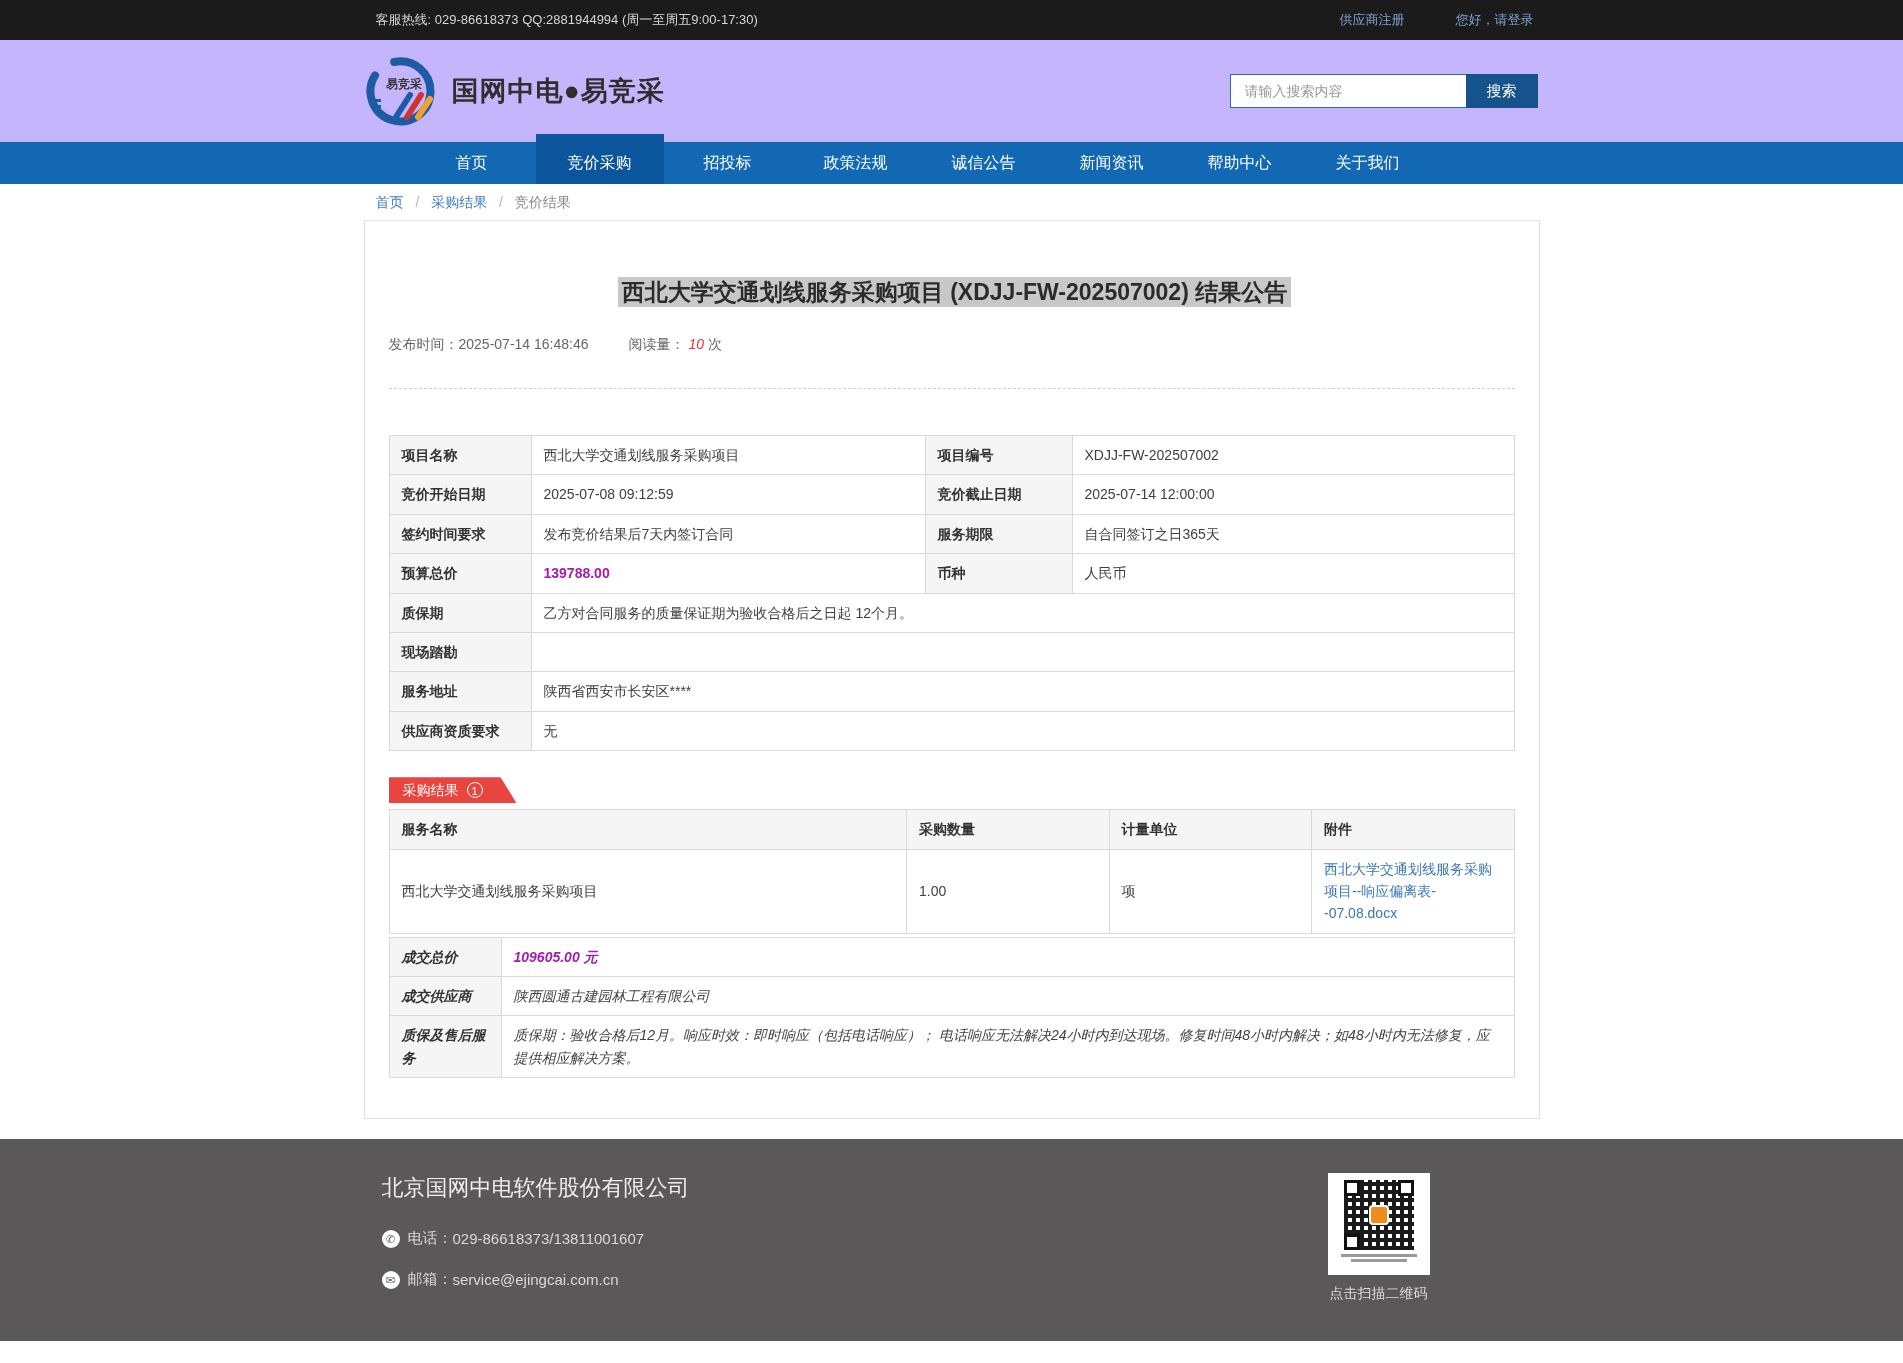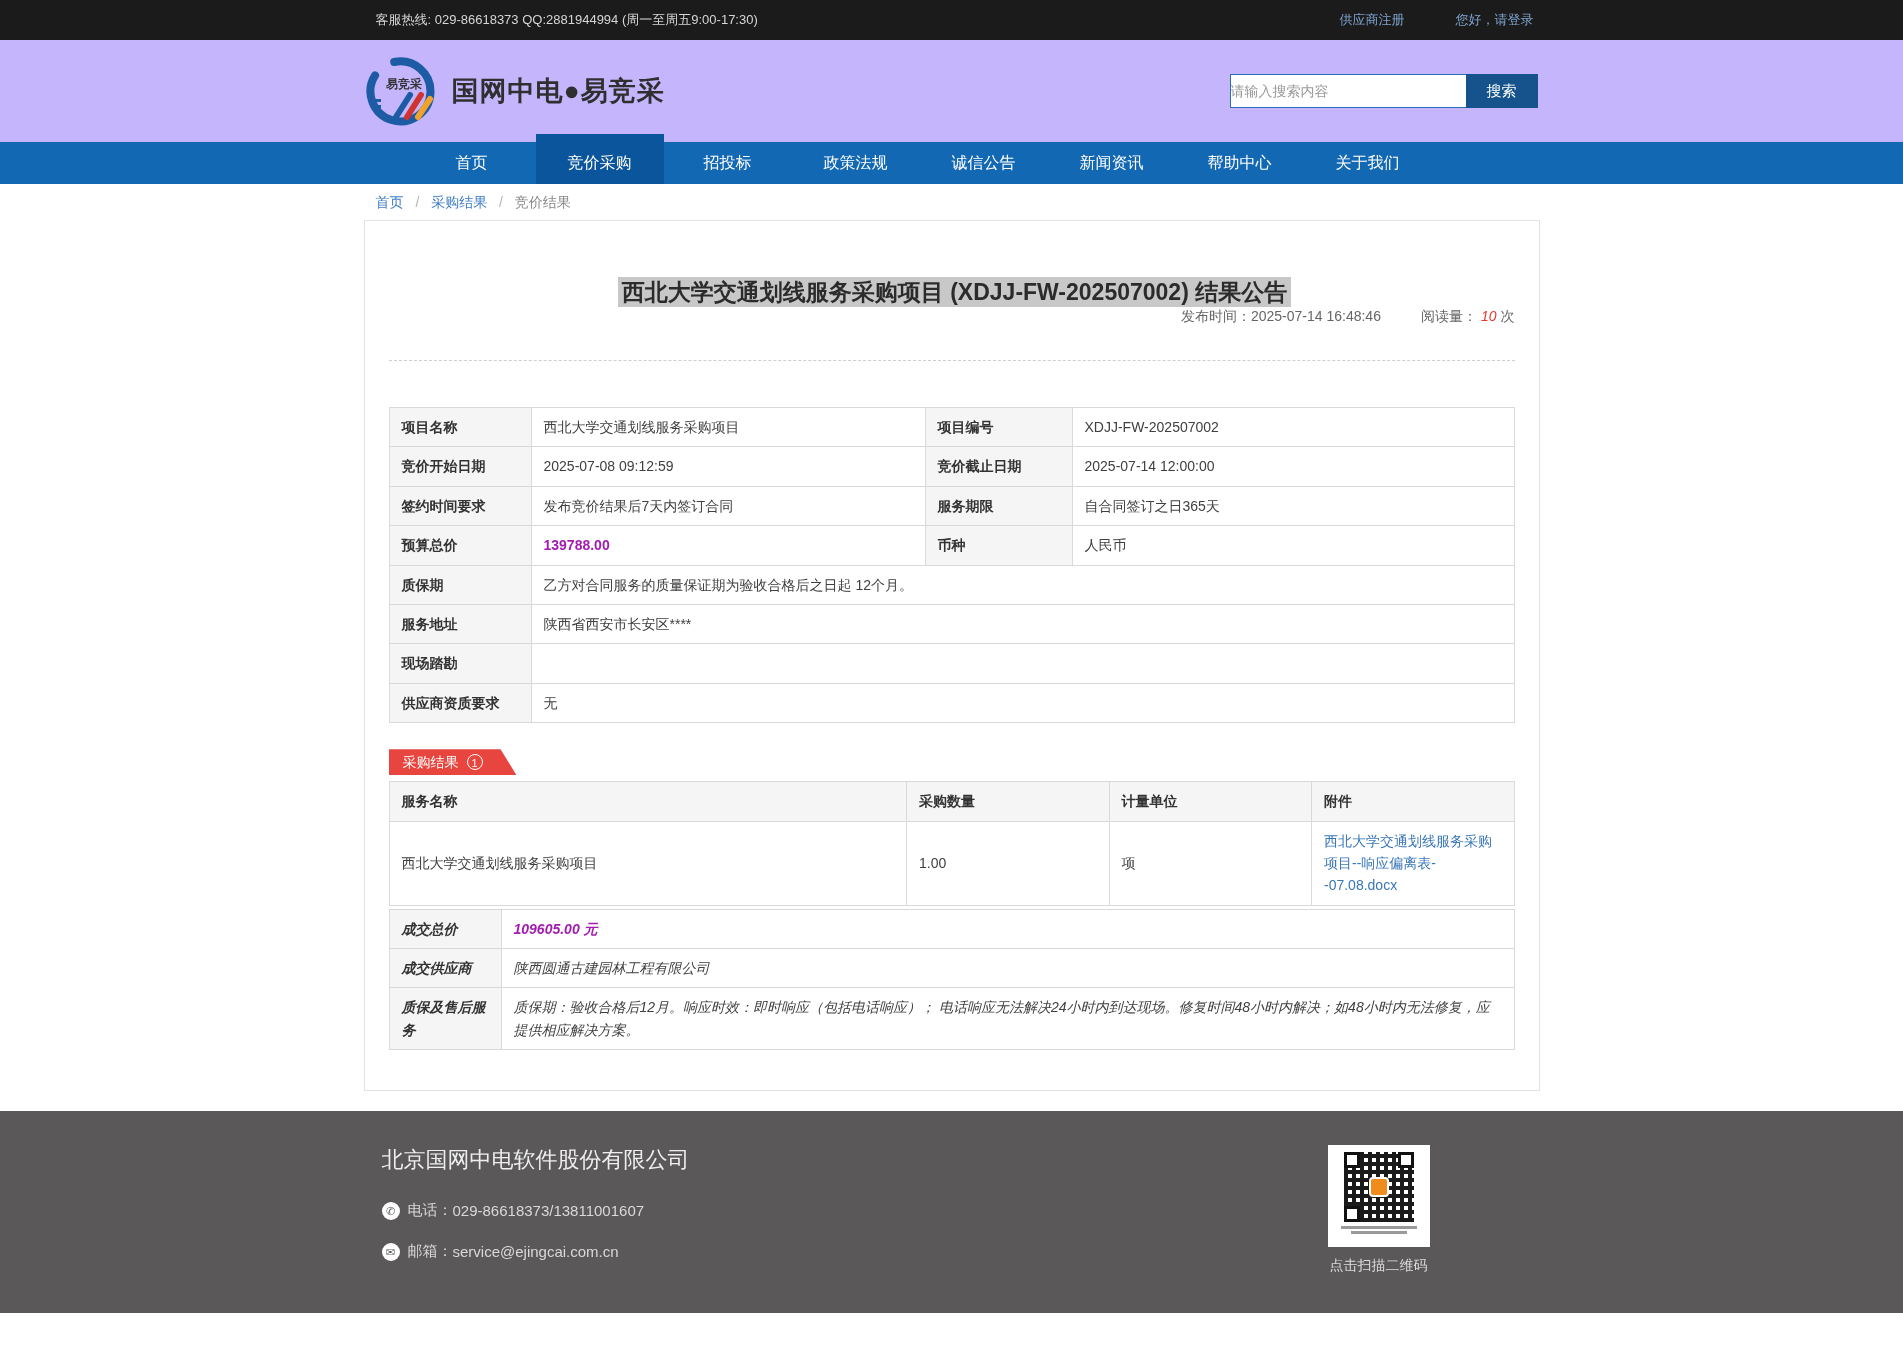--- a/index.html
+++ b/index.html
@@ -12,21 +12,21 @@
   .topbar .hotline { color:#d6d6d6; font-size:13px; padding-left:12px; }
   .topbar .links { display:flex; gap:51px; padding-right:6px;align-items:center; }
   .topbar .links a { color:#7da3cd; font-size:13px; text-decoration:none; cursor:pointer; }
 
   
   .header { background:#c4b5fd; height:102px; }
   .header .content { display:flex; align-items:center; height:102px; }
   .logo { width:72px; height:72px; margin-left:2px; }
   .brand { font-size:27px; font-weight:bold; color:#2f2f2f; margin-left:14px; letter-spacing:1px; }
   .searchbox { margin-left:auto; display:flex; align-items:center; margin-right:2px; }
-  .searchbox input { width:236px; height:34px; border:1px solid #2a6db5; border-right:none; padding:0 0; font-size:14px; color:#333; outline:none; }
+  .searchbox input { width:236px; height:34px; border:1px solid #2a6db5; border-right:none; padding:0 14px; font-size:14px; color:#333; outline:none; }
   .searchbox input::placeholder { color:#9a9a9a; }
   .searchbox button { width:72px; height:34px; background:#16538c; color:#fff; border:none; font-size:15px; cursor:pointer; }
 
   
   .nav { background:#1268b3; height:42px; }
   .nav .content { display:flex; height:42px; padding-left:44px; }
   .nav-item { width:128px; text-align:center; line-height:42px; color:#fff; font-size:16px; cursor:pointer; }
   .nav-item.active { background:#0b559c; height:50px; margin-top:-8px; line-height:58px; }
 
   
@@ -34,21 +34,21 @@
   .breadcrumb .content { padding-left:12px; }
   .breadcrumb a { color:#3e7cc4; text-decoration:none; cursor:pointer; }
   .breadcrumb .sep { color:#b5b5b5; margin:0 8px; }
   .breadcrumb .current { color:#888; }
 
   
   .card { border:1px solid #e2e2e2; background:#fff; padding:20px 24px 40px; margin-bottom:20px; }
   .article-head { border-bottom:1px dashed #cfcfcf; padding:36px 0 34px; }
   .article-title { text-align:center; font-size:23px; font-weight:bold; color:#2b2b2b; }
   .article-title span { background:#c8c8c8; padding:2px 4px;margin-left:6px; }
-  .article-meta { text-align:right; font-size:14px; color:#666; }
+  .article-meta { text-align:left; margin-top:28px; font-size:14px; color:#666; }
   .article-meta .views-num { color:#e8382e; font-style:italic; margin:0 4px; }
   .article-meta .gap { display:inline-block; width:40px; }
 
   
   table { border-collapse:collapse; width:100%; font-size:14px; }
   td,th { border:1px solid #d9d9d9; padding:8px 12px; text-align:left; vertical-align:middle; color:#404040; line-height:1.6; }
   td.lbl, th { background:#f5f5f5; font-weight:bold; color:#333; }
   .detail-table { margin-top:46px; }
   .detail-table td.lbl { width:142px; }
   .red { color:#a21caf; font-weight:bold; }
@@ -182,26 +182,26 @@
         <td class="lbl">预算总价</td>
         <td class="red">139788.00</td>
         <td class="lbl">币种</td>
         <td>人民币</td>
       </tr>
       <tr>
         <td class="lbl">质保期</td>
         <td colspan="3">乙方对合同服务的质量保证期为验收合格后之日起 12个月。</td>
       </tr>
       <tr>
+        <td class="lbl">现场踏勘</td>
+        <td colspan="3"></td>
+      </tr>
+      <tr>
         <td class="lbl">服务地址</td>
         <td colspan="3">陕西省西安市长安区****</td>
-      </tr>
-      <tr>
-        <td class="lbl">现场踏勘</td>
-        <td colspan="3"></td>
       </tr>
       <tr>
         <td class="lbl">供应商资质要求</td>
         <td colspan="3">无</td>
       </tr>
     </tbody>
       </table>
 
     <div class="badge-row">
       <div class="badge">

